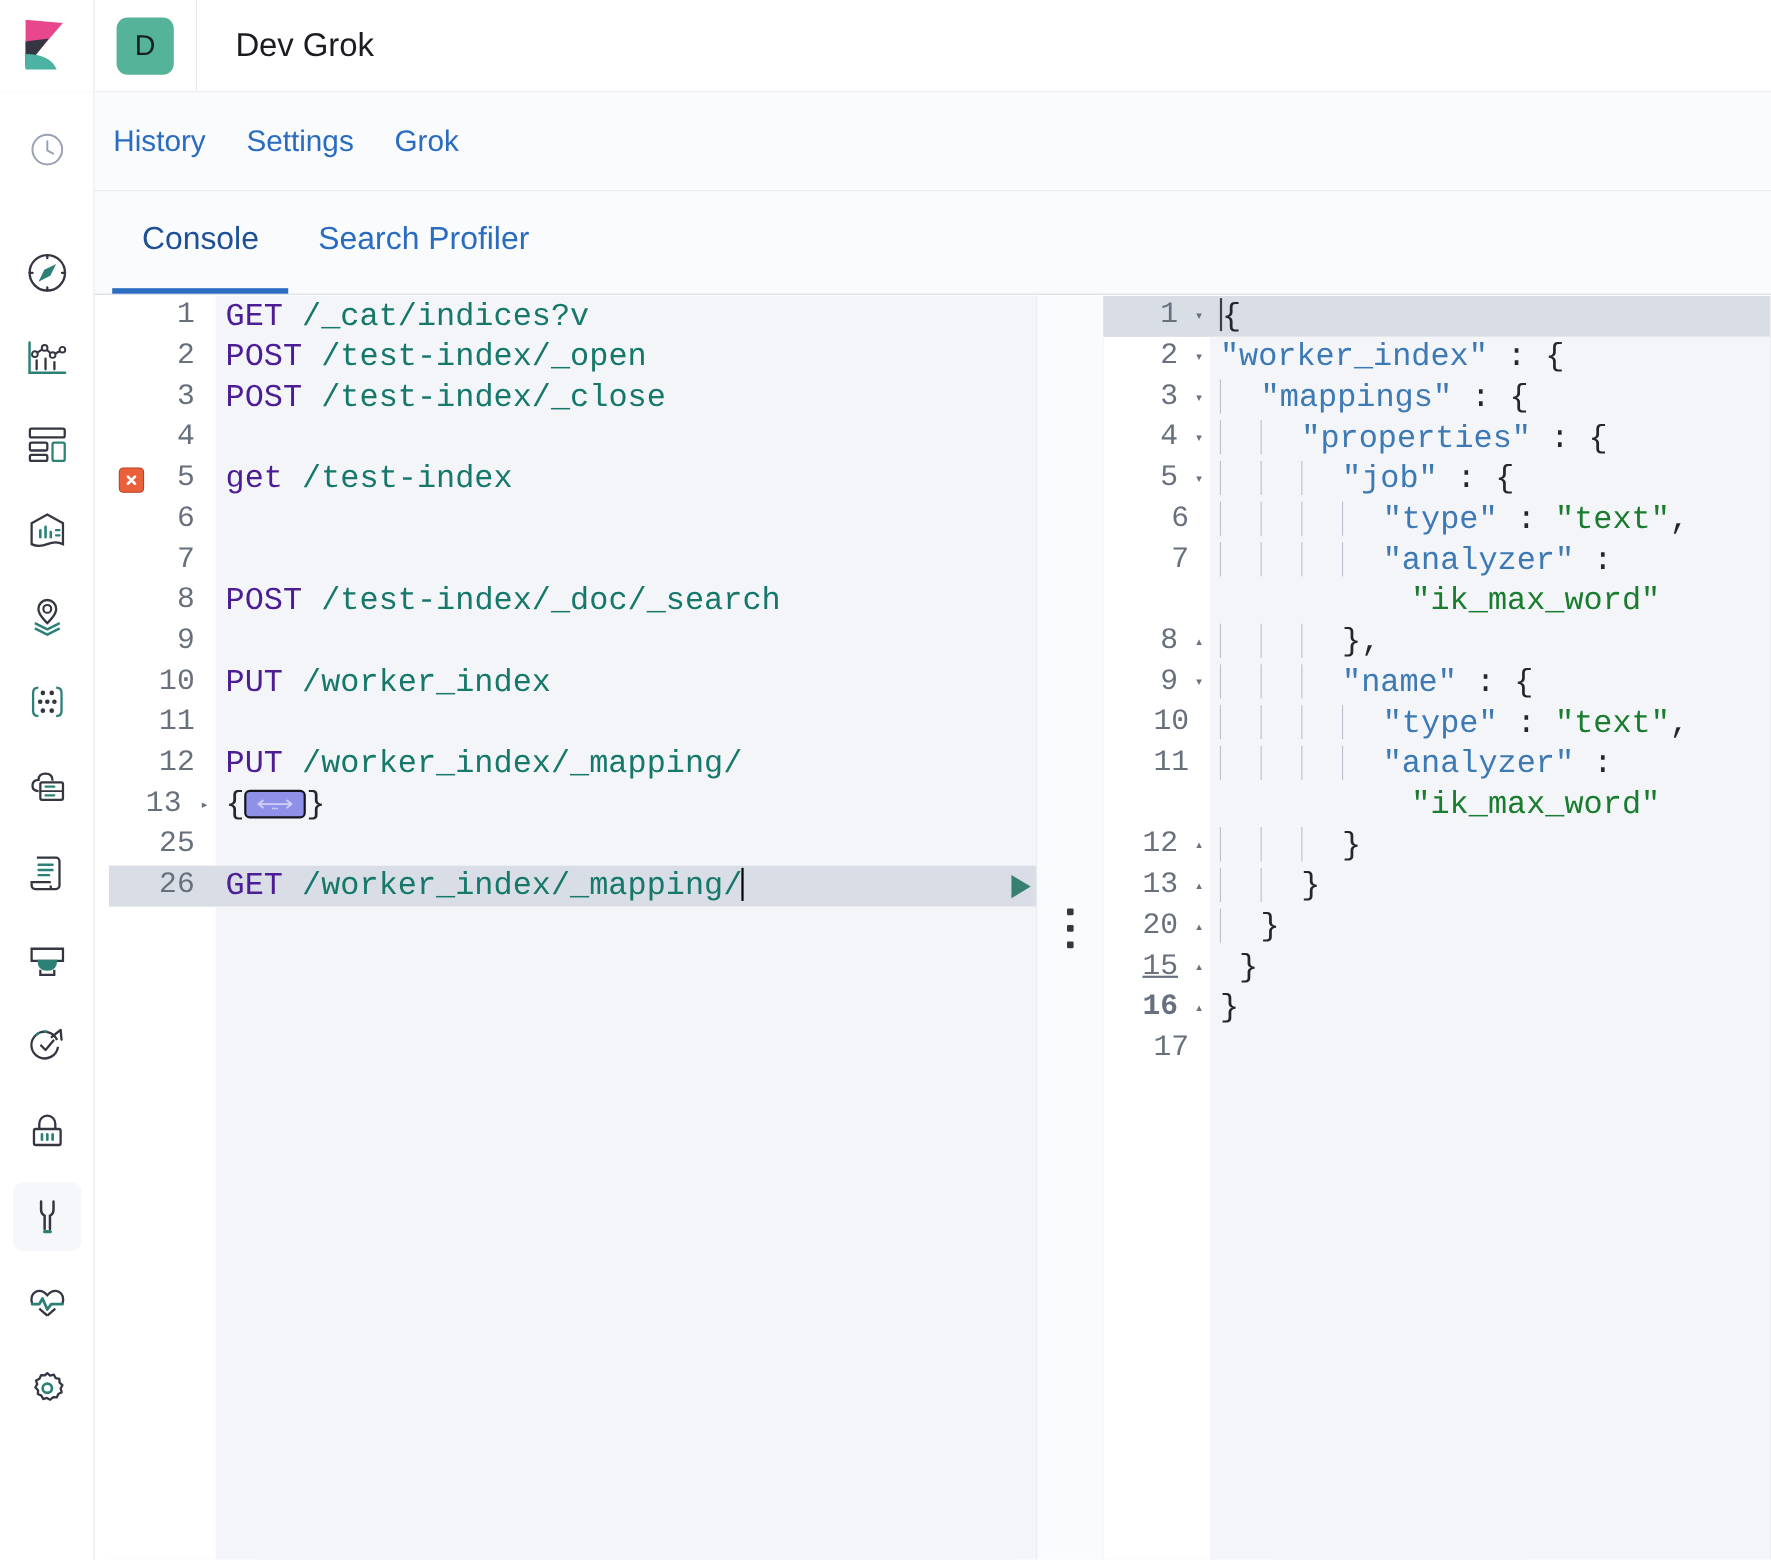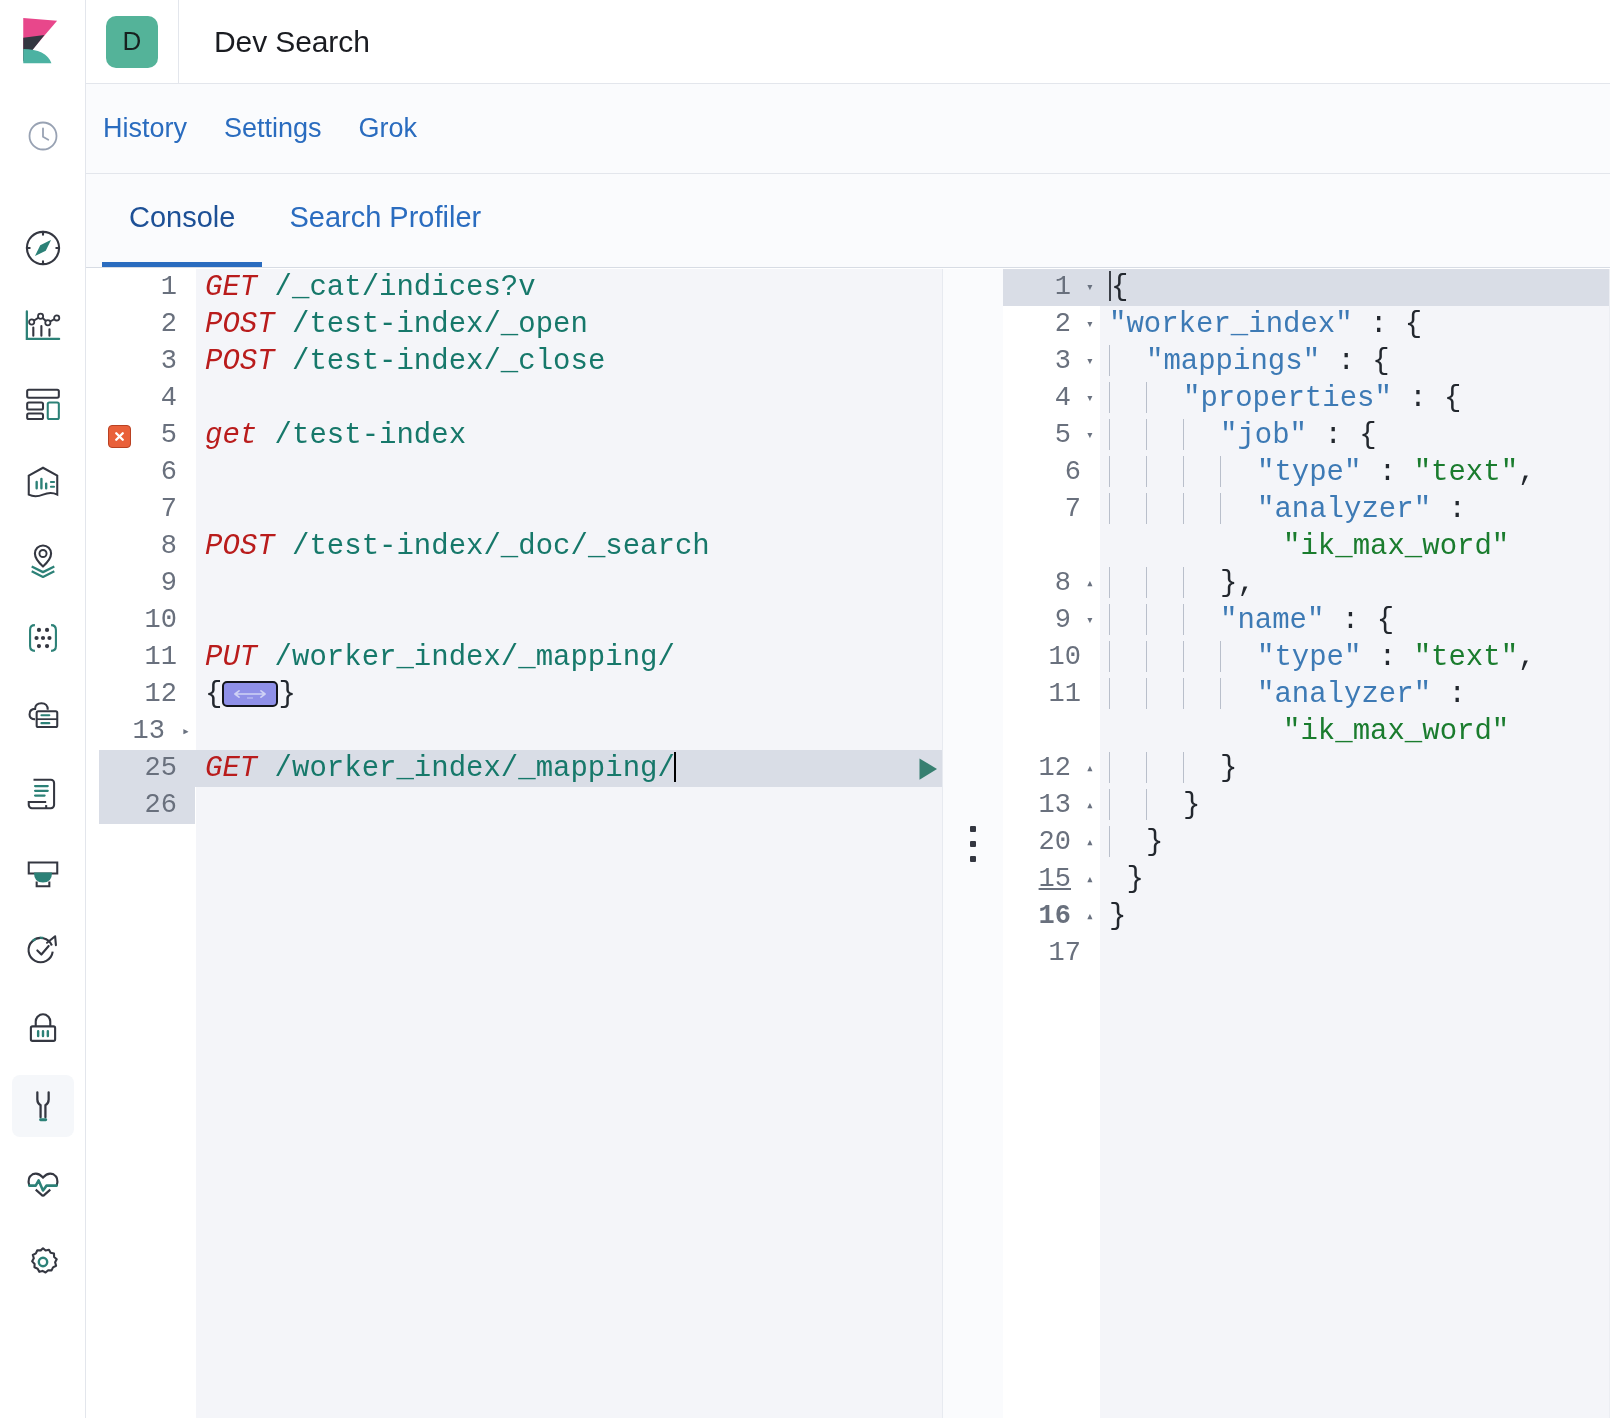--- a/index.html
+++ b/index.html
@@ -183,21 +183,21 @@
   }
   .err-marker svg { display: block; }
 
   .code-line {
     font-size: 29px;
     line-height: 37px;
     padding-left: 10px;
     white-space: pre;
     font-family: "Liberation Mono", monospace;
   }
-  .tok-method { color: #b91c1c; font-style: italic; }
+  .tok-method { color: #4c1d95; }
   .tok-url { color: #16786a; }
   .tok-key { color: #3d7ab5; }
   .tok-str { color: #1a7c2e; }
   .tok-punct { color: #22272e; }
 
   .indent-guide {
     display: inline-block;
     width: 36px;
     border-left: 1px solid #b9bfcb;
     height: 31px;
@@ -267,21 +267,21 @@
     <div class="logo-cell">
       <svg class="kibana-logo" viewBox="0 0 32 34">
         <path d="M2 0 L2 30 L26 2 Z" fill="#e8478b"></path>
         <path d="M2 14 L2 31 L17 12 Z" fill="#343741"></path>
         <path d="M2 22 Q18 22 22 32 L2 32 Z" fill="#4cb2a2"></path>
       </svg>
     </div>
     <div class="space-cell">
       <div class="space-avatar">D</div>
     </div>
-    <div class="app-title">Dev Search</div>
+    <div class="app-title">Dev Grok</div>
   </div>
 
   <div class="nav-rail">
     <div class="nav-spacer-recent"></div>
 
     <div class="nav-item">
       <svg width="36" height="36" viewBox="0 0 24 24" fill="none" stroke="#98a2b3" stroke-width="1.2">
         <circle cx="12" cy="12" r="9"></circle>
           <path d="M12 7v5.5l3.5 2" stroke-linecap="round"></path>
       </svg>
@@ -449,20 +449,21 @@
     <div class="code-area" id="left-code">
         <div class="row"><div class="code-line"><span class="tok-method">GET</span><span class="tok-url"> /_cat/indices?v</span></div></div>
         <div class="row"><div class="code-line"><span class="tok-method">POST</span><span class="tok-url"> /test-index/_open</span></div></div>
         <div class="row"><div class="code-line"><span class="tok-method">POST</span><span class="tok-url"> /test-index/_close</span></div></div>
         <div class="row"><div class="code-line"></div></div>
         <div class="row"><div class="code-line"><span class="tok-method">get</span><span class="tok-url"> /test-index</span></div></div>
         <div class="row"><div class="code-line"></div></div>
         <div class="row"><div class="code-line"></div></div>
         <div class="row"><div class="code-line"><span class="tok-method">POST</span><span class="tok-url"> /test-index/_doc/_search</span></div></div>
         <div class="row"><div class="code-line"></div></div>
+        <div class="row"><div class="code-line"><span class="tok-method">PUT</span><span class="tok-url"> /worker_index</span></div></div>
         <div class="row"><div class="code-line"></div></div>
         <div class="row"><div class="code-line"><span class="tok-method">PUT</span><span class="tok-url"> /worker_index/_mapping/</span></div></div>
         <div class="row"><div class="code-line"><span class="tok-punct">{</span><span class="fold-widget"><svg width="40" height="14" viewBox="0 0 40 14">
                 <path d="M5 7h30M5 7l4-3.2M5 7l4 3.2M35 7l-4-3.2M35 7l-4 3.2" stroke="#cfd2f5" stroke-width="1.7" fill="none" stroke-linecap="round"></path>
                 <circle cx="18" cy="11" r="0.8" fill="#cfd2f5"></circle>
                 <circle cx="20" cy="11" r="0.8" fill="#cfd2f5"></circle>
                 <circle cx="22" cy="11" r="0.8" fill="#cfd2f5"></circle>
               </svg></span><span class="tok-punct">}</span></div></div>
         <div class="row"><div class="code-line"></div></div>
         <div class="row active-row"><div class="code-line"><span class="tok-method">GET</span><span class="tok-url"> /worker_index/_mapping/</span><span class="caret"></span></div><div class="line-actions"><span class="play-btn"><svg width="30" height="30" viewBox="0 0 24 24">

